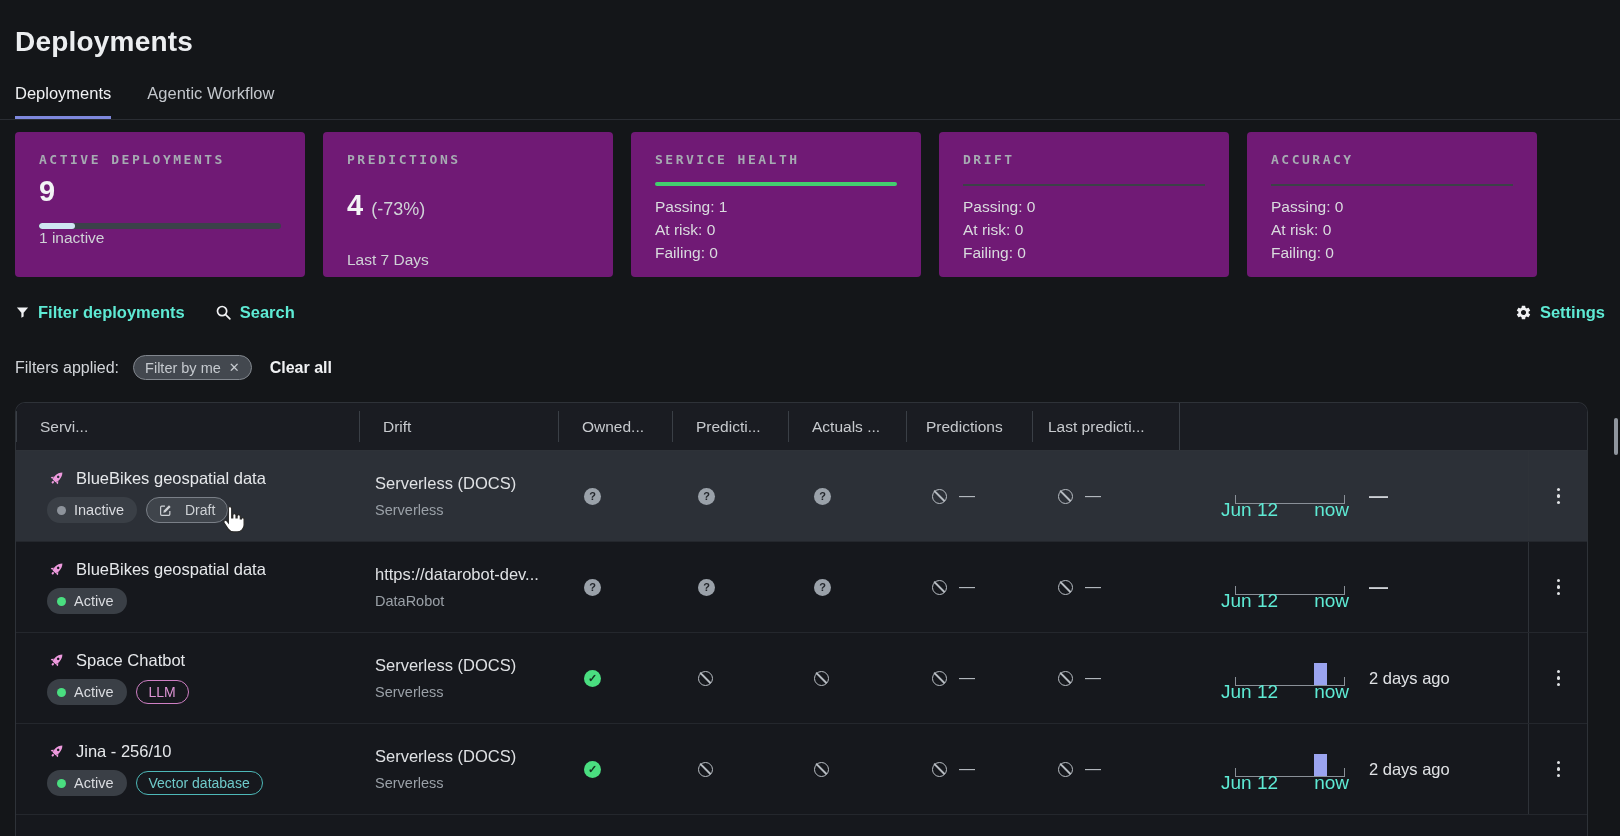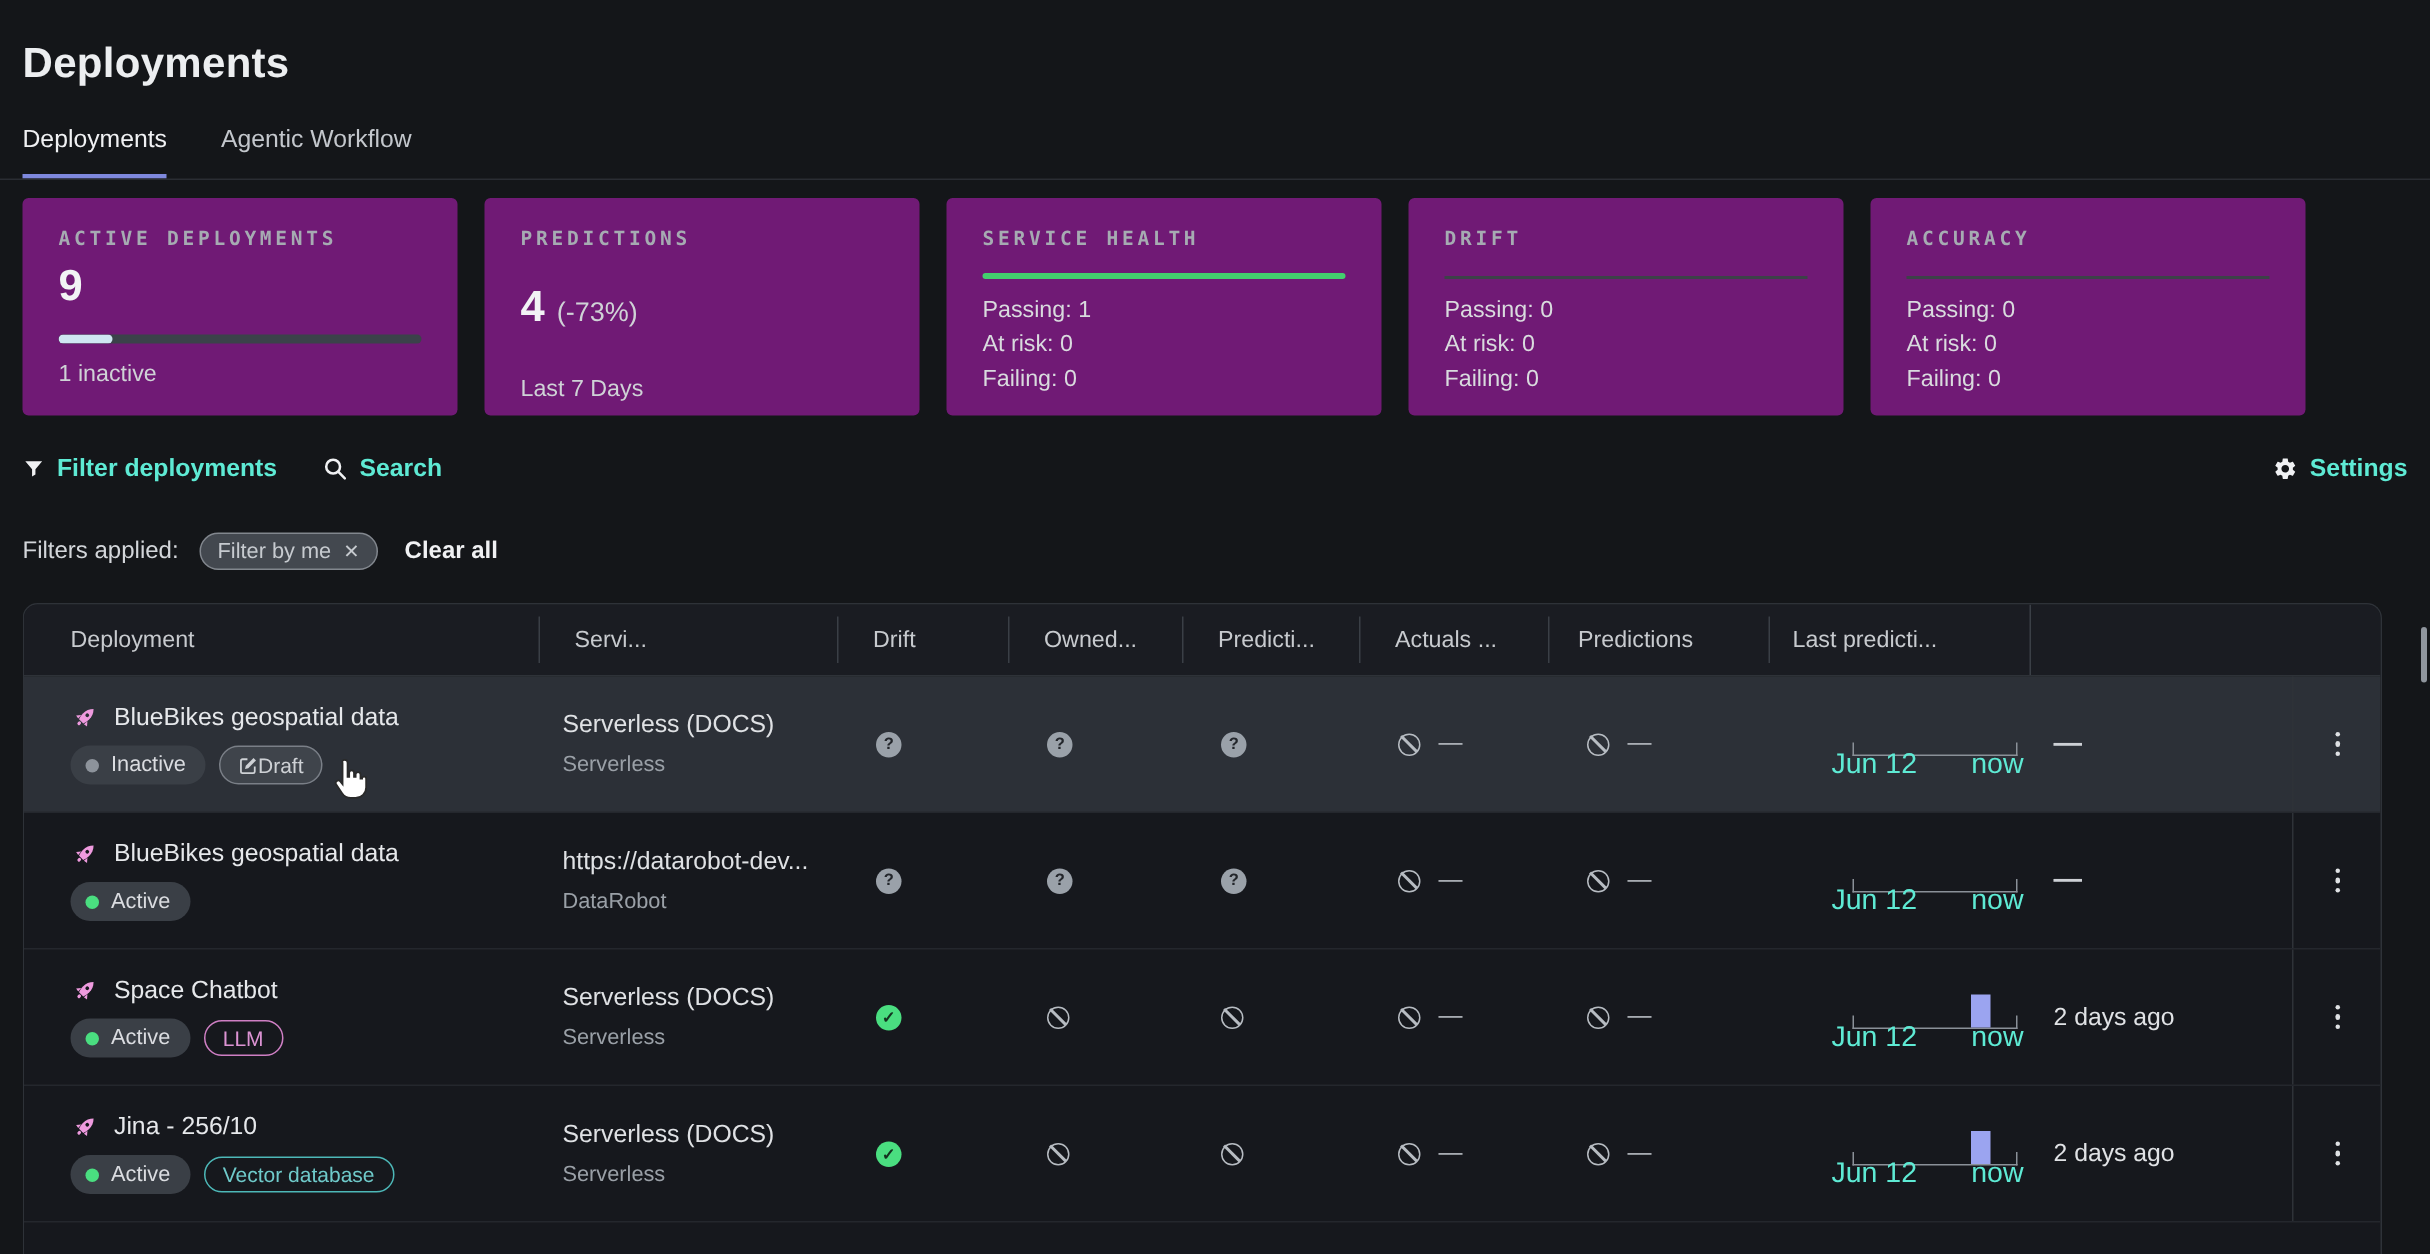--- a/index.html
+++ b/index.html
@@ -23,21 +23,21 @@
   .card { flex:1 1 0; height:145px; background:#701a75; border-radius:4px; padding:20px 24px; }
   .card-title { font-family:"DejaVu Sans Mono", monospace; font-size:13px; font-weight:bold;
                 letter-spacing:2.5px; color:#a6abb2; }
   .big-value { font-size:29px; font-weight:bold; color:#f2f3f5; }
   .value-row { display:flex; align-items:baseline; gap:8px; }
   .value-delta { font-size:18px; color:#cfd2d6; }
   .card-sub { font-size:15.5px; color:#cfd2d6; }
   .card-1 .big-value { margin-top:8px; }
   .progress-track { margin-top:15px; height:6px; border-radius:3px; background:#3b424a; overflow:hidden; }
   .progress-fill { height:100%; border-radius:3px; background:#cfe6f2; }
-  .card-1 .card-sub { margin-top:12px; }
+  .card-1 .card-sub { }
   .card-2 .value-row { margin-top:22px; }
   .card-2 .card-sub { margin-top:29px; }
   .health-bar { margin-top:15px; height:4px; border-radius:2px; background:#43cf6e; }
   .health-line { margin-top:17px; height:2px; background:#3c4148; }
   .card-metrics { margin-top:9px; font-size:15.5px; color:#d9dbde; line-height:23px; }
 
   
   .toolbar { position:absolute; left:15px; right:15px; top:303px; display:flex; align-items:center; gap:30px; }
   .tool-btn { display:flex; align-items:center; gap:8px; font-size:16.5px; font-weight:bold; color:#5eead4; cursor:pointer; }
   .toolbar-spacer { flex:1; }
@@ -74,21 +74,21 @@
   .t-head .kebab-col { border-left:1px solid #3a3f46; }
 
   .dep-name-line { display:flex; align-items:center; gap:10px; }
   .dep-name { font-size:16.5px; color:#e6e8eb; }
   .pill-line { display:flex; align-items:center; gap:9px; }
   .status-pill { display:inline-flex; align-items:center; gap:8px; height:26px; padding:0 13px 0 10px;
                  border-radius:13px; background:#3a3f46; font-size:14.5px; color:#dadce0; }
   .status-dot { width:9px; height:9px; border-radius:50%; }
   .status-dot.inactive { background:#8d939b; }
   .status-dot.active { background:#4ade80; }
-  .badge { display:inline-flex; align-items:center; gap:0; height:26px; padding:0 12px;
+  .badge { display:inline-flex; align-items:center; gap:13px; height:26px; padding:0 12px;
            border-radius:13px; font-size:14px; }
   .badge.draft { background:#3f444b; border:1px solid #7a7f87; color:#ced1d5; cursor:pointer; }
   .badge.pink { border:1px solid #cf7fc4; color:#dc93d3; height:24px; border-radius:12px; }
   .badge.teal { border:1px solid #4db8b8; color:#6fcaca; height:24px; border-radius:12px; }
 
   .env-primary { font-size:16.5px; color:#dfe1e4; }
   .env-secondary { font-size:14.5px; color:#9aa0a7; }
 
   .icon-circle { width:17px; height:17px; border-radius:50%; display:flex; align-items:center;
                  justify-content:center; font-size:11px; font-weight:bold; flex:none; }
@@ -208,21 +208,20 @@
   <span class="filters-label">Filters applied:</span>
   <span class="chip">
     <span>Filter by me</span>
     <span class="chip-x">✕</span>
   </span>
   <span class="clear-all">Clear all</span>
 </div>
 
 <div class="table-wrap">
   <div class="t-head">
-    <div class="h-cell first">Deployment</div>
     <div class="h-cell sep pl24">Servi...</div>
     <div class="h-cell sep pl24">Drift</div>
     <div class="h-cell sep pl24">Owned...</div>
     <div class="h-cell sep pl24">Predicti...</div>
     <div class="h-cell sep pl24">Actuals ...</div>
     <div class="h-cell sep pl20">Predictions</div>
     <div class="h-cell sep pl16">Last predicti...</div>
     <div class="h-cell kebab-col"></div>
   </div>
 

